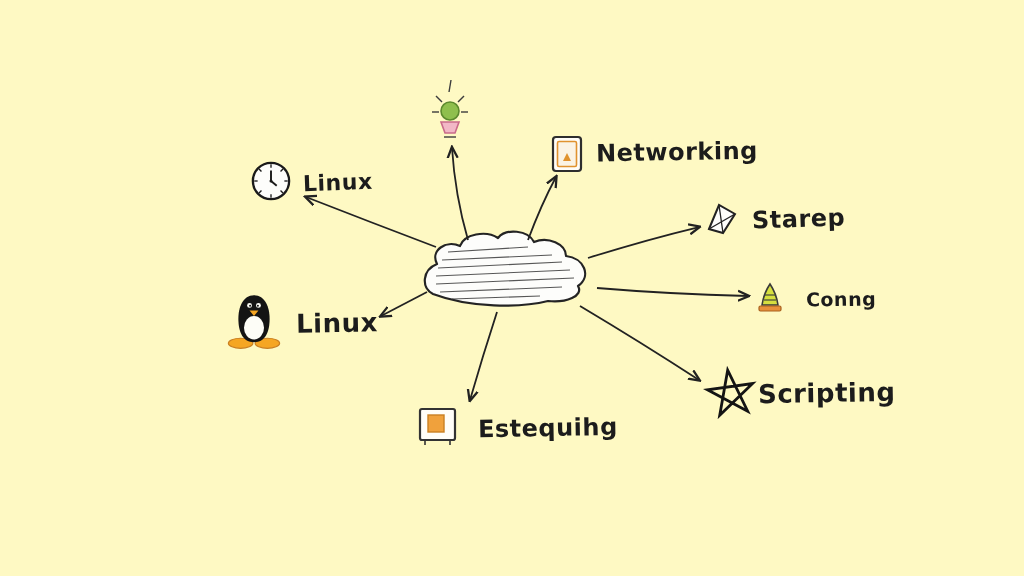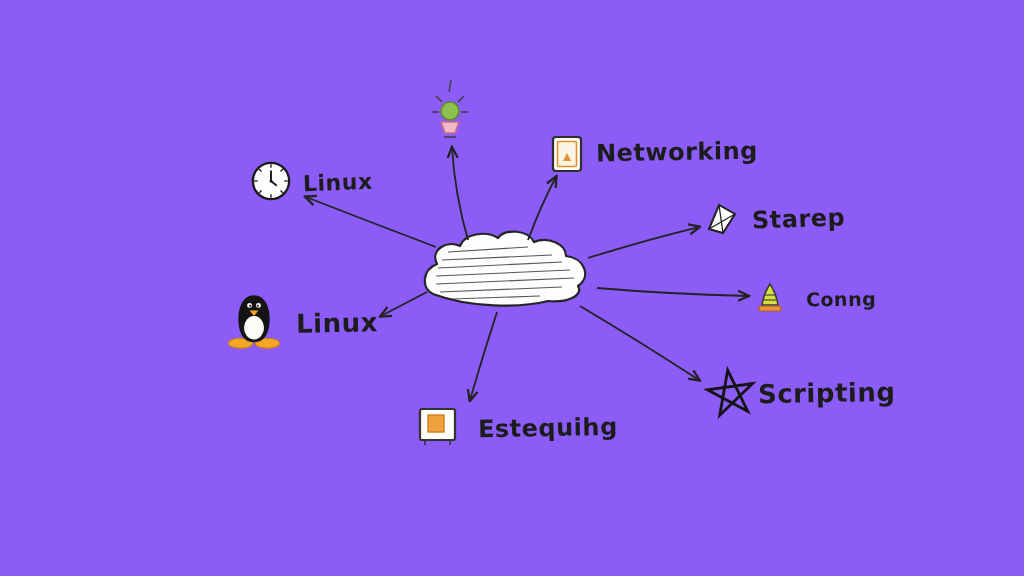--- a/index.html
+++ b/index.html
@@ -1,19 +1,19 @@
 <!DOCTYPE html>
 <html><head>
 <meta charset="utf-8">
 <style>
   html,body{margin:0;padding:0;}
   .canvas{
     position:relative;
     width:1024px;height:576px;
-    background:#8b5cf6;
+    background:#fef9c3;
     overflow:hidden;
     font-family:"DejaVu Sans", sans-serif;
   }
   .overlay{position:absolute;left:0;top:0;width:1024px;height:576px;pointer-events:none;}
   .icon{position:absolute;display:block;}
   .label{
     position:absolute;
     color:#1c1c1c;
     font-weight:600;
     letter-spacing:0.5px;

